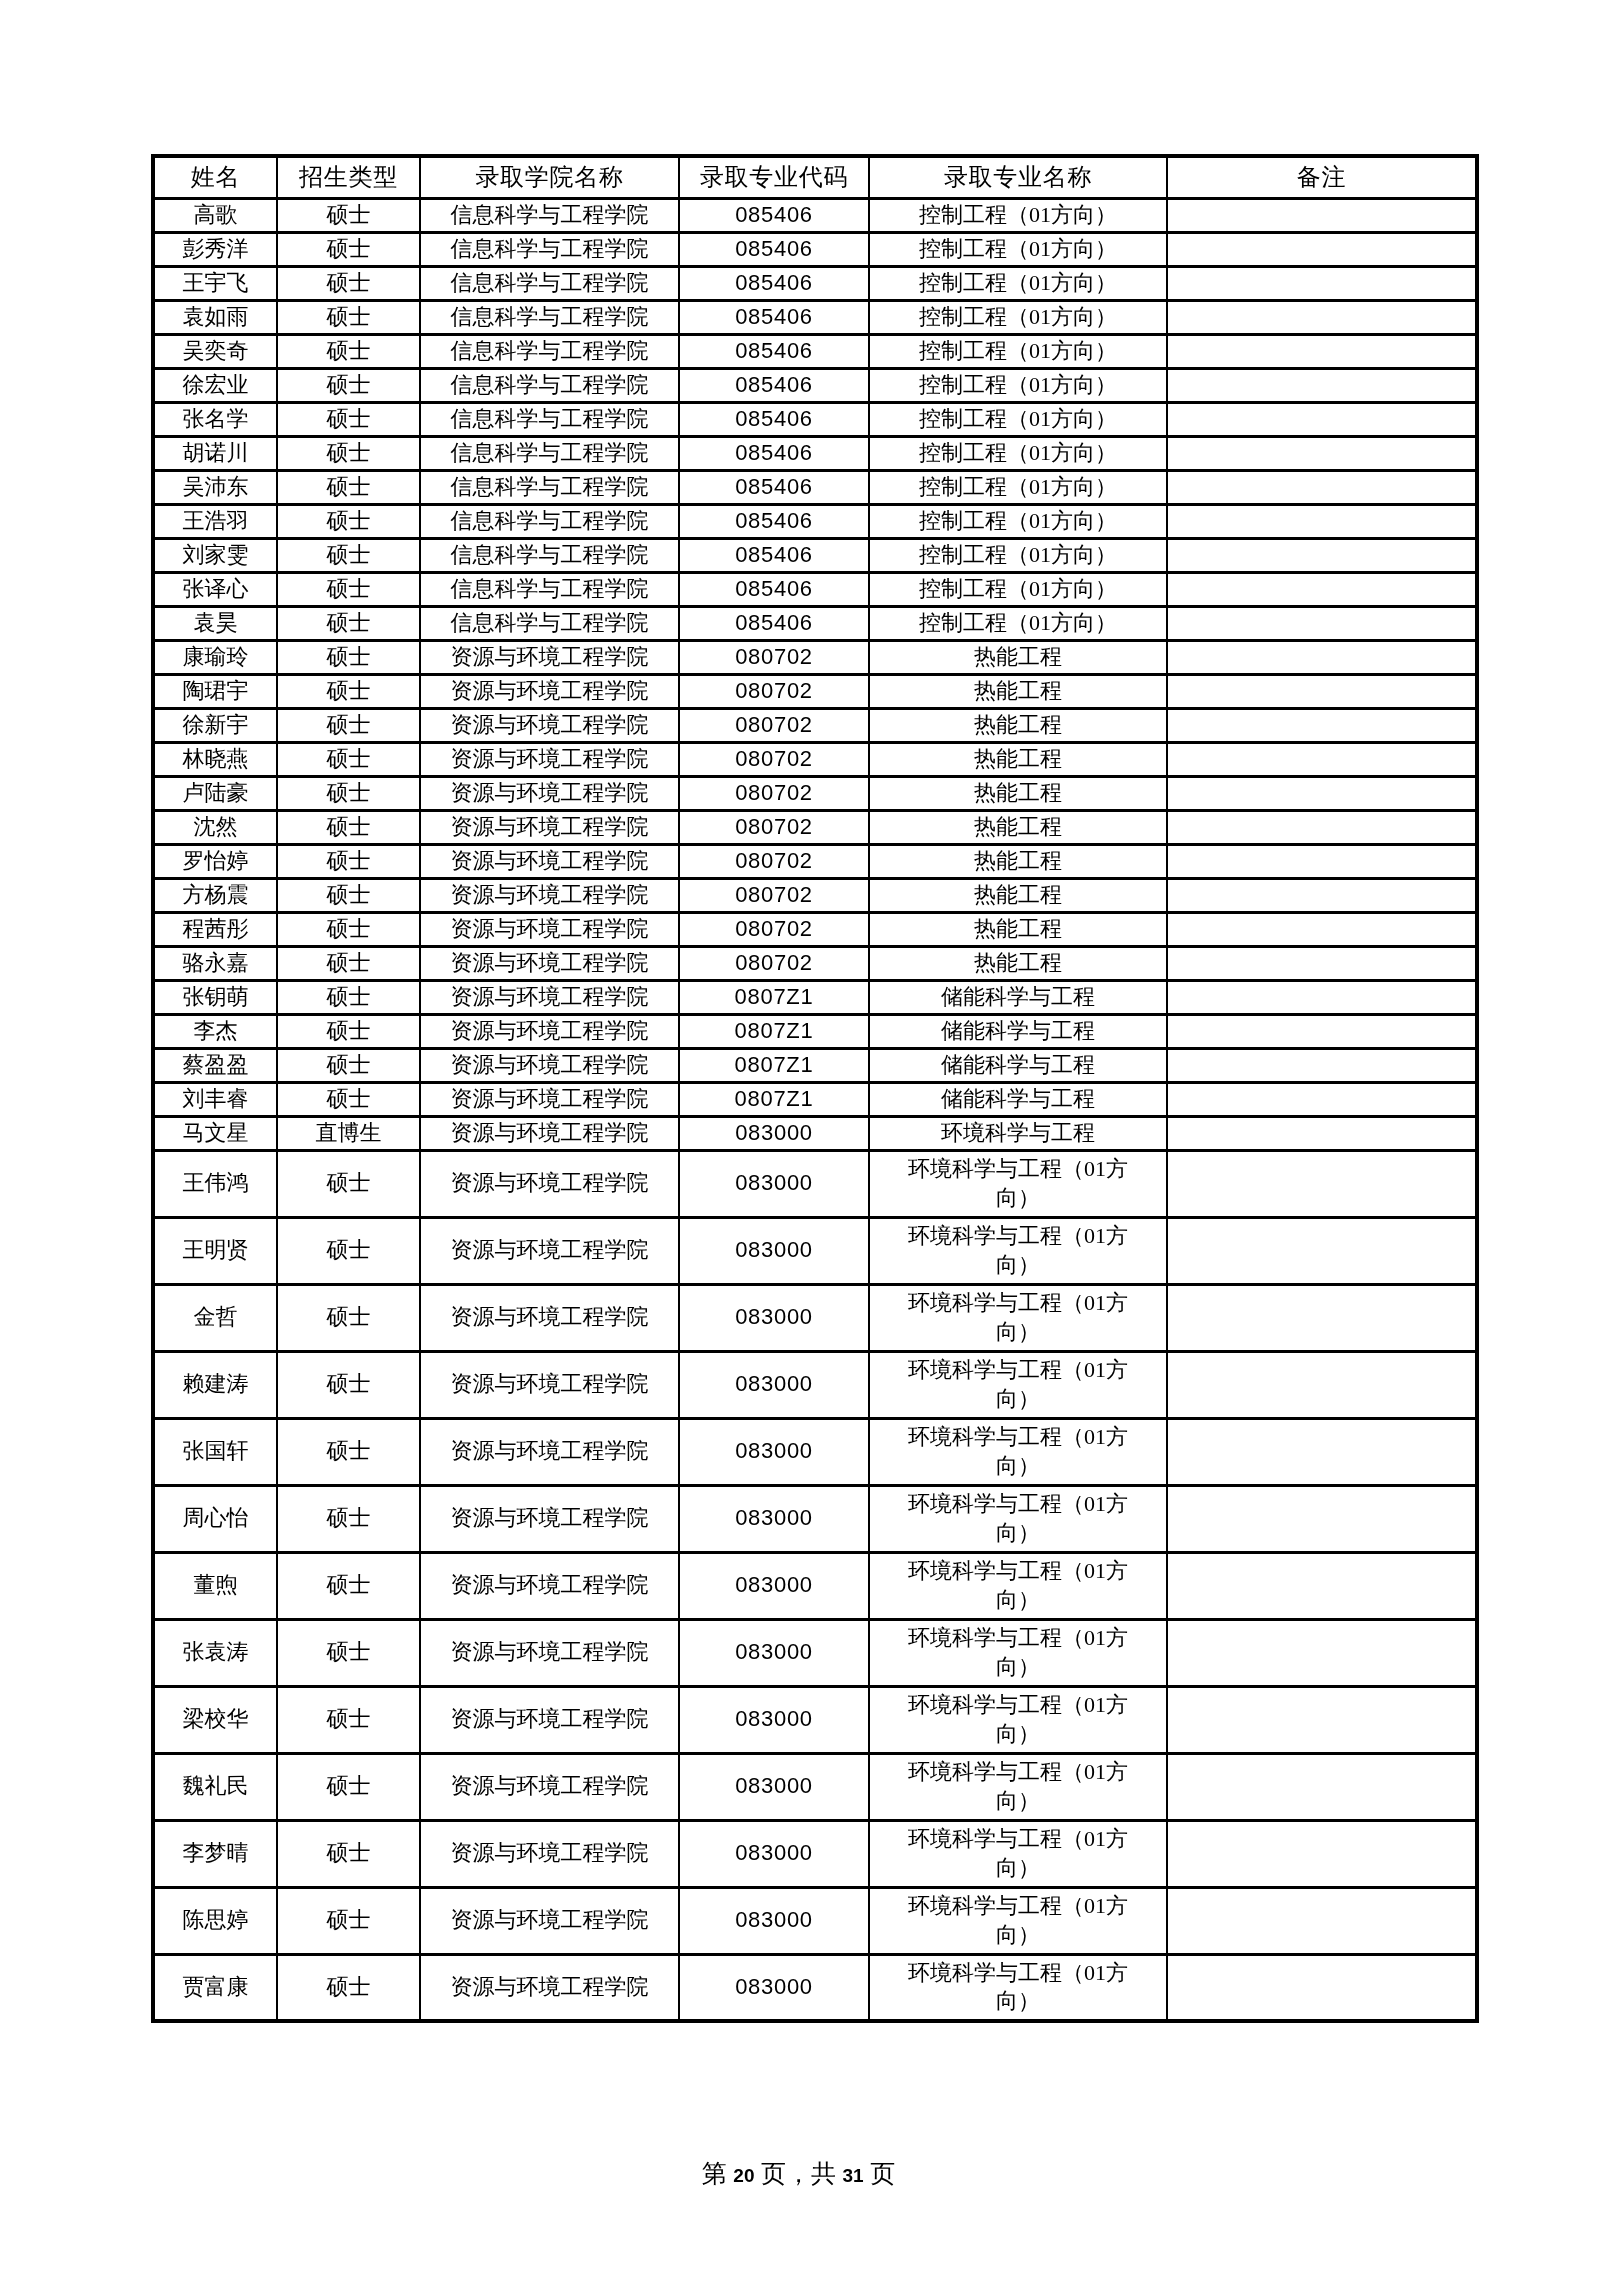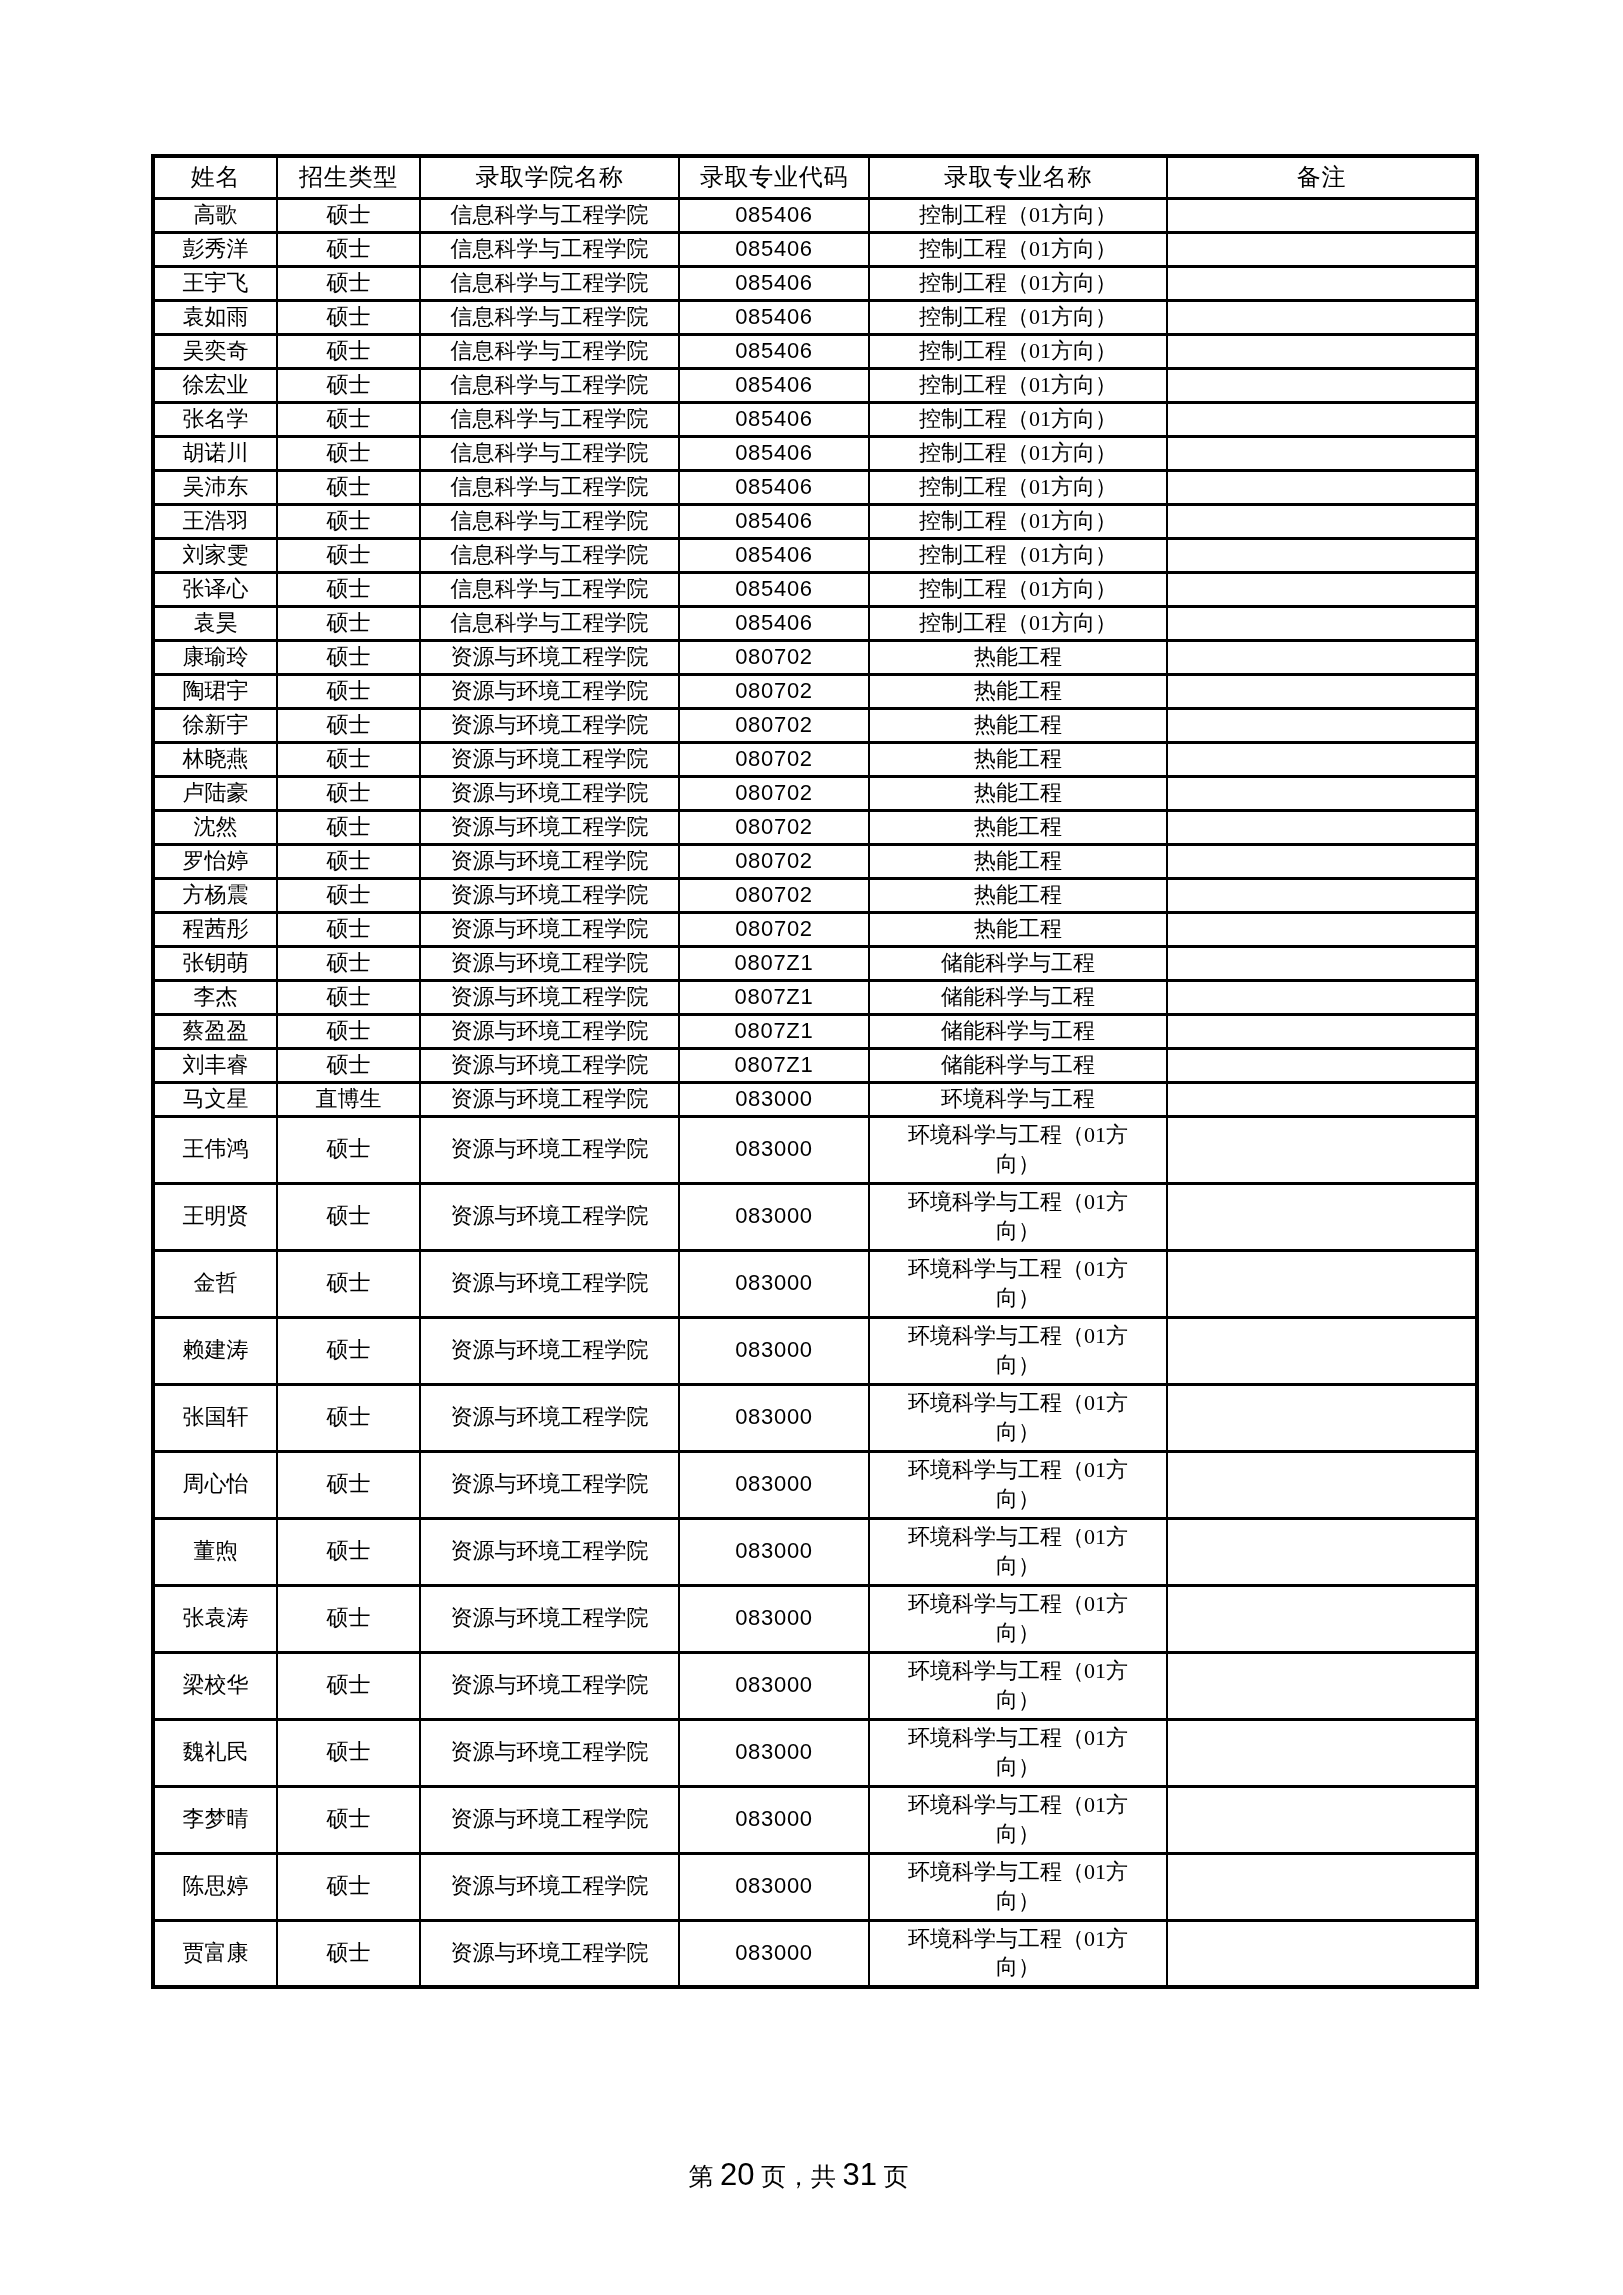--- a/index.html
+++ b/index.html
@@ -74,22 +74,23 @@
   .page-footer {
     position: absolute;
     left: 0;
     top: 2157px;
     width: 1597px;
     text-align: center;
     font-size: 25px;
   }
   .page-footer .num {
     font-family: "Liberation Sans", "DejaVu Sans", sans-serif;
-    font-size: 31px;
+    font-size: 19px;
     margin: 0 6.5px;
+    font-weight: bold;
   }
 </style>
 </head>
 <body>
 
 <div class="sheet">
 
   <table class="admission">
     <colgroup>
       <col class="c-name">
@@ -280,20 +281,28 @@
     </tr>
         <tr>
       <td class="name-cell">程茜彤</td>
       <td class="type-cell">硕士</td>
       <td class="college-cell">资源与环境工程学院</td>
       <td class="code-cell">080702</td>
       <td class="major-cell">热能工程</td>
       <td class="note-cell"></td>
     </tr>
         <tr>
+      <td class="name-cell">骆永嘉</td>
+      <td class="type-cell">硕士</td>
+      <td class="college-cell">资源与环境工程学院</td>
+      <td class="code-cell">080702</td>
+      <td class="major-cell">热能工程</td>
+      <td class="note-cell"></td>
+    </tr>
+        <tr>
       <td class="name-cell">张钥萌</td>
       <td class="type-cell">硕士</td>
       <td class="college-cell">资源与环境工程学院</td>
       <td class="code-cell">0807Z1</td>
       <td class="major-cell">储能科学与工程</td>
       <td class="note-cell"></td>
     </tr>
         <tr>
       <td class="name-cell">李杰</td>
       <td class="type-cell">硕士</td>

